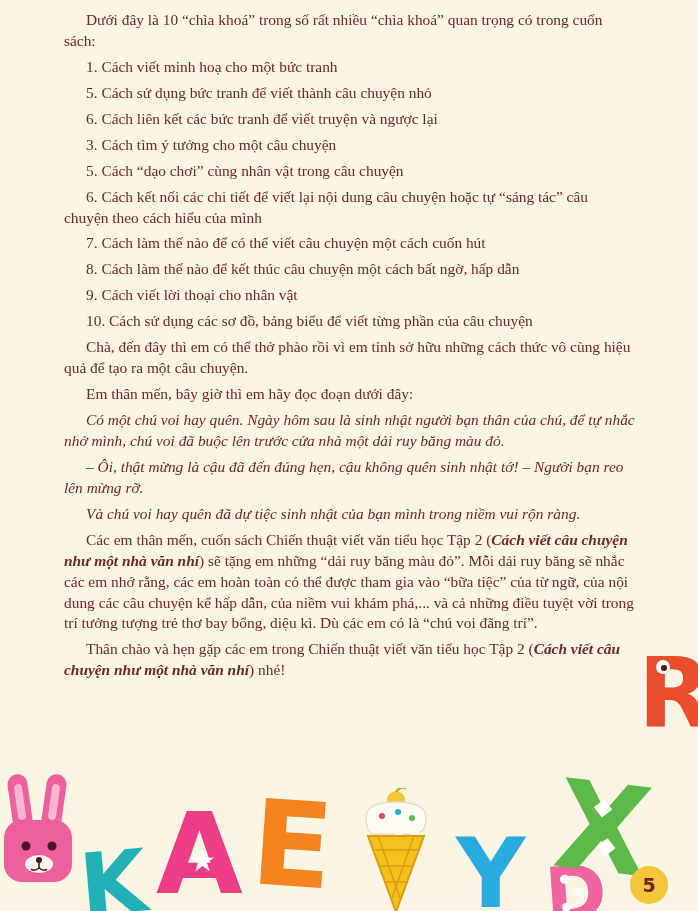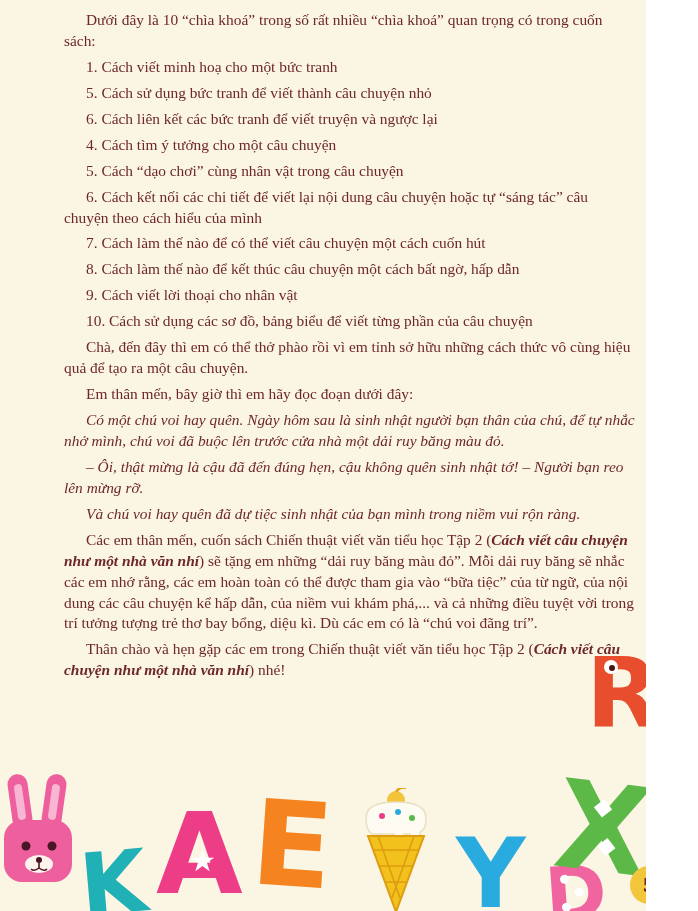--- a/index.html
+++ b/index.html
@@ -1,18 +1,18 @@
 <!DOCTYPE html>
 <html><head>
 <meta charset="utf-8">
 <style>
   * { margin:0; padding:0; box-sizing:border-box; }
   html,body { width:698px; height:911px; }
   .page {
-    position:relative; width:646px; height:911px;
+    position:relative; width:698px; height:911px;
     background:#fbf5e3; overflow:hidden;
     font-family:"Liberation Serif", serif;
     color:#6d272b;
   }
   .text-col {
     position:absolute; left:64px; top:10px; width:572px;
     font-size:15.4px; line-height:1.36;
   }
   .text-col p { text-indent:22px; margin-bottom:5px; }
   .italic { font-style:italic; }
@@ -51,21 +51,21 @@
 <body>
 
 <div class="page">
 
   <div class="text-col">
     <p>Dưới đây là 10 “chìa khoá” trong số rất nhiều “chìa khoá” quan trọng có trong cuốn sách:</p>
 
     <p>1. Cách viết minh hoạ cho một bức tranh</p>
     <p>5. Cách sử dụng bức tranh để viết thành câu chuyện nhỏ</p>
     <p>6. Cách liên kết các bức tranh để viết truyện và ngược lại</p>
-    <p>4. Cách tìm ý tưởng cho một câu chuyện</p>
+    <p>3. Cách tìm ý tưởng cho một câu chuyện</p>
     <p>5. Cách “dạo chơi” cùng nhân vật trong câu chuyện</p>
     <p>6. Cách kết nối các chi tiết để viết lại nội dung câu chuyện hoặc tự “sáng tác” câu chuyện theo cách hiểu của mình</p>
     <p>7. Cách làm thế nào để có thể viết câu chuyện một cách cuốn hút</p>
     <p>8. Cách làm thế nào để kết thúc câu chuyện một cách bất ngờ, hấp dẫn</p>
     <p>9. Cách viết lời thoại cho nhân vật</p>
     <p>10. Cách sử dụng các sơ đồ, bảng biểu để viết từng phần của câu chuyện</p>
 
     <p>Chà, đến đây thì em có thể thở phào rồi vì em tỉnh sở hữu những cách thức vô cùng hiệu quả để tạo ra một câu chuyện.</p>
 
     <p class="bold">Em thân mến, bây giờ thì em hãy đọc đoạn dưới đây:</p>

